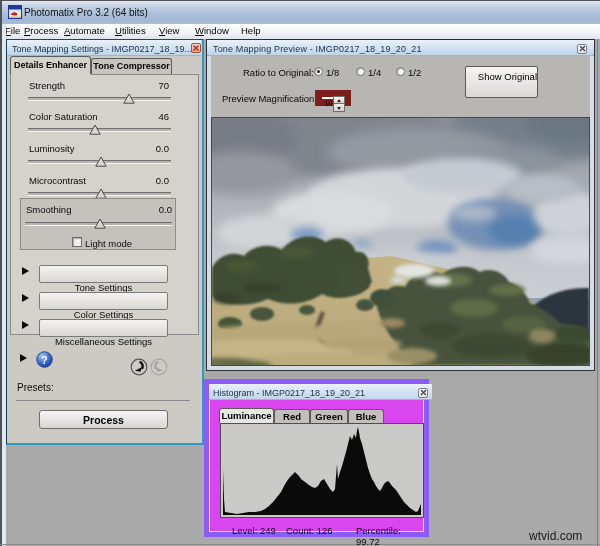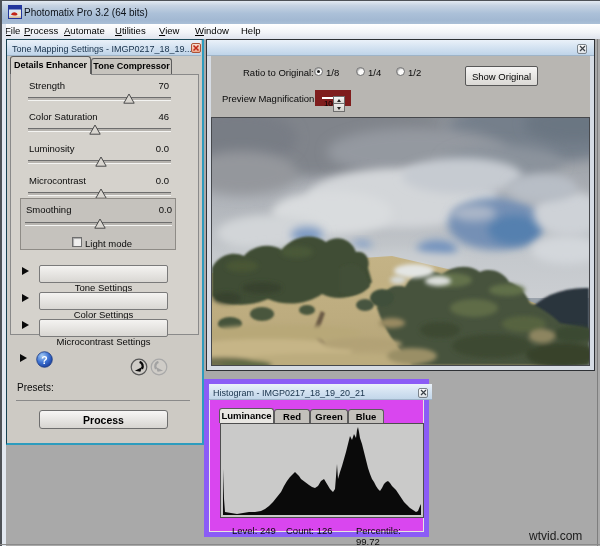--- a/index.html
+++ b/index.html
@@ -31,21 +31,21 @@
 .pbtn{background:linear-gradient(#f4f3f1,#d9d7d3);border:1px solid #7a7a7a;border-radius:2px;text-align:center;font-size:9.5px;color:#0a0a0a;padding-top:16px;white-space:nowrap}
 .arrowr{width:0;height:0;border-left:7px solid #0a0a0a;border-top:4px solid transparent;border-bottom:4px solid transparent}
 #preseparator{left:9px;top:360px;width:174px;height:1px;background:#8a8a8a}
 #dropdown{left:53px;top:340px;width:108px;height:16px;background:linear-gradient(#f2f1ef,#dcdad6);border:2px solid #3a3a3a}
 #processbtn{left:32px;top:370px;width:129px;height:19px;background:linear-gradient(#f7f6f5,#d7d5d1);border:1px solid #6e6e6e;border-radius:3px;text-align:center;font-weight:bold;font-size:10.5px;padding-top:3px}
 
 #pwin{left:206px;top:39px;width:389px;height:332px;background:#b8b6b2;border:1px solid #2e3135}
 #pwtitle{left:0;top:0;width:387px;height:16px;background:linear-gradient(#eaf1f9 0%,#d6e4f2 45%,#bfd4e9 100%);border-bottom:1px solid #9eb4c8}
 .closebtn-gray{width:10px;height:10px;background:linear-gradient(#fdfdfd,#dde2e7);border:1px solid #7a838b;border-radius:2px;text-align:center}
 .radio{width:9px;height:9px;border-radius:50%;background:#fbfbfa;border:1px solid #6e6e6e;box-shadow:inset 1px 1px 1px #b0b0b0}
-#showorig{left:258px;top:26px;width:73px;height:20px;background:linear-gradient(#f6f5f4,#dbd9d5);border:1px solid #585858;border-radius:2px;text-align:center;padding-top:4px;font-size:9.5px}
+#showorig{left:258px;top:26px;width:73px;height:32px;background:linear-gradient(#f6f5f4,#dbd9d5);border:1px solid #585858;border-radius:2px;text-align:right;padding-top:4px;font-size:9.5px}
 #magspin{left:108px;top:50px;width:36px;height:16px;background:#fff;border:7px solid #7f1d1d}
 .pframe{background:#d6dce4}
 #photo{left:4px;top:77px;width:379px;height:249px;border:1px solid #46484c;background:#9aa2ab}
 
 #hwin{left:204px;top:379px;width:225px;height:158px;background:#d946ef;border:5px solid #8b5cf6;box-shadow:inset -1px -1px 0 #e6e4e0,inset 1px 1px 0 #eceae6}
 #hwtitle{left:0;top:0;width:223px;height:16px;background:linear-gradient(#eaf1f9 0%,#d6e4f2 45%,#c2d6ea 100%);border-bottom:1px solid #9eb4c8}
 .htab{border:1px solid #5c5c5c;border-bottom:none;border-radius:3px 3px 0 0;font-weight:bold;text-align:center;font-size:9.5px;background:#c3c0bb;white-space:nowrap;overflow:hidden}
 #hchart{left:11px;top:39px;width:204px;height:95px;background:#cacac9;border:1px solid #4e4e4e}
 .hstat{font-size:9.5px;color:#0a0a0a}
 #wtvid{left:529px;top:529px;font-size:12px;color:#1b1b1b}
@@ -120,21 +120,21 @@
         <polygon points="6,1 11.2,10.2 0.8,10.2" fill="#d9d6d0" stroke="#4a4a4a" stroke-width="1"></polygon>
       </svg>
     <div class="abs" style="left:65px;top:197px;width:10px;height:10px;background:#f0efee;border:1px solid #6e6e6e;box-shadow:inset 1px 1px 1px #a8a8a8"></div>
     <div class="abs lbl" style="left:78px;top:198px">Light mode</div>
 
     <div class="abs arrowr" style="left:15px;top:227px"></div>
     <div class="abs pbtn" style="left:32px;top:225px;width:129px;height:13px">Tone Settings</div>
     <div class="abs arrowr" style="left:15px;top:254px"></div>
     <div class="abs pbtn" style="left:32px;top:252px;width:129px;height:13px">Color Settings</div>
     <div class="abs arrowr" style="left:15px;top:281px"></div>
-    <div class="abs pbtn" style="left:32px;top:279px;width:129px;height:13px">Microcontrast Settings</div>
+    <div class="abs pbtn" style="left:32px;top:279px;width:129px;height:13px">Miscellaneous Settings</div>
 
     <div class="abs arrowr" style="left:13px;top:314px"></div>
     <svg class="abs" style="left:29px;top:311px" width="17" height="17" viewBox="0 0 17 17">
       <defs>
           <radialGradient id="hg" cx="35%" cy="28%" r="75%">
             <stop offset="0%" stop-color="#a6cdf5"></stop>
             <stop offset="55%" stop-color="#3f74d4"></stop>
             <stop offset="100%" stop-color="#1c41a0"></stop>
           </radialGradient>
         </defs>
@@ -154,20 +154,21 @@
     <div class="abs lbl" style="left:10px;top:342px;font-size:10px">Presets:</div>
     <div class="abs" id="preseparator"></div>
     <div class="abs" id="processbtn">Process</div>
   </div>
 
   <div class="abs" id="pwin">
     <div class="abs pframe" style="left:0;top:16px;width:4px;height:314px"></div>
     <div class="abs pframe" style="left:383px;top:16px;width:4px;height:314px"></div>
     <div class="abs pframe" style="left:0;top:326px;width:387px;height:4px"></div>
     <div class="abs" id="pwtitle"></div>
+    <div class="abs nw" style="left:6px;top:3.5px;color:#17314a;font-size:9px;letter-spacing:0.15px">Tone Mapping Preview - IMGP0217_18_19_20_21</div>
     <div class="abs closebtn-gray" style="left:370px;top:3.5px">
         <svg width="7" height="7" viewBox="0 0 7 7" style="display:block;margin:0.5px auto">
           <path d="M1,1 L6,6 M6,1 L1,6" stroke="#3a4048" stroke-width="1.2"></path>
         </svg>
       </div>
     <div class="abs lbl" style="left:36px;top:26.5px">Ratio to Original:</div>
     <div class="abs radio" style="left:107px;top:26.5px">
         <div style="position:absolute;left:2px;top:2px;width:3px;height:3px;border-radius:50%;background:#1a1a1a"></div>
       </div>
     <div class="abs lbl" style="left:119px;top:26.5px">1/8</div>

